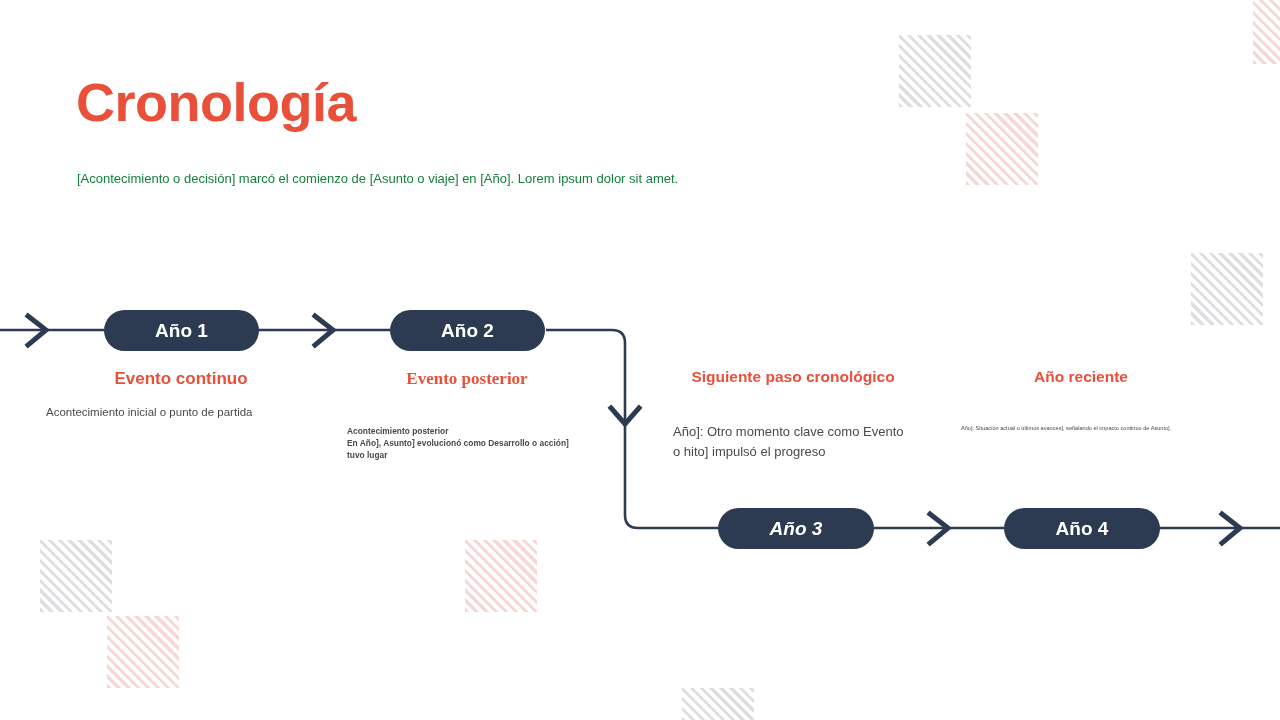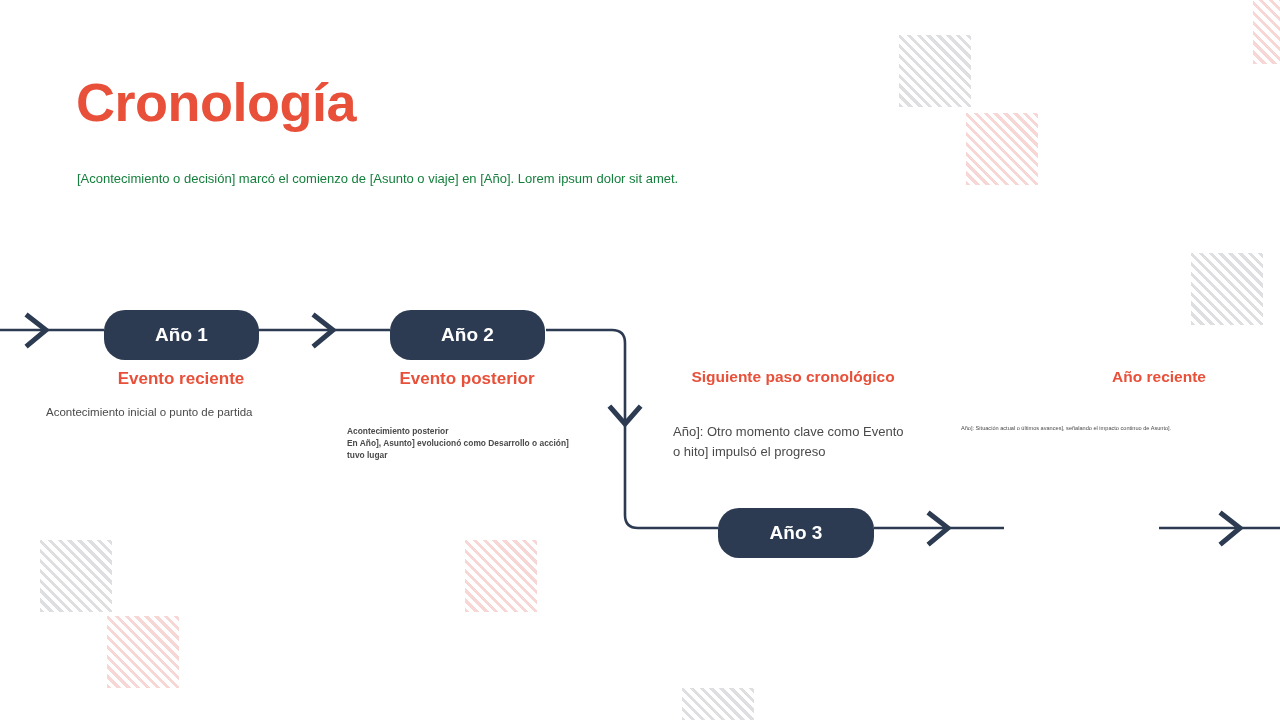--- a/index.html
+++ b/index.html
@@ -64,21 +64,21 @@
     position: absolute;
     left: 0;
     top: 0;
     width: 1280px;
     height: 720px;
   }
 
   
   .pill {
     position: absolute;
-    height: 50px;
+    height: 41px;
     border-radius: 21px;
     background: #2c3b52;
     color: #ffffff;
     font-size: 19px;
     font-weight: bold;
     display: flex;
     align-items: center;
     justify-content: center;
     box-sizing: border-box;
   }
@@ -132,33 +132,36 @@
       <polyline points="315,316 333,330 315,345"></polyline>
       <polyline points="611,408 625,424 639,408"></polyline>
       <polyline points="930,514 948,528 930,543"></polyline>
       <polyline points="1222,514 1240,528 1222,543"></polyline>
     </g>
   </svg>
 
   <div class="pill" style="left:104px; top:310px; width:155px;">
     <span>Año 1</span>
   </div>
-  <div class="node-head" style="left:56px; top:369px; width:250px; font-size:17px;">Evento reciente</div>
+  <div class="node-head" style="left:56px; top:369px; width:250px; font-size:17px;">Evento continuo</div>
   <div class="node-desc" style="left:46px; top:404px; width:270px; font-size:11.5px;">Acontecimiento inicial o punto de partida</div>
 
   <div class="pill" style="left:390px; top:310px; width:155px;">
     <span>Año 2</span>
   </div>
-  <div class="node-head" style="left:342px; top:369px; width:250px; font-size:17px;">Evento posterior</div>
+  <div class="node-head" style="left:342px; top:369px; width:250px; font-size:17px;font-family:Liberation Serif, serif;">Evento posterior</div>
   <div class="node-desc pre" style="left:347px; top:425px; width:240px; font-size:8.4px; white-space:pre-line; line-height:1.45;font-weight:bold;">Acontecimiento posterior
 En Año], Asunto] evolucionó como Desarrollo o acción]
 tuvo lugar</div>
 
-  <div class="pill" style="left:718px; top:508px; width:156px;">
+  <div class="pill" style="left:718px; top:508px; width:156px;font-style:italic;">
     <span>Año 3</span>
   </div>
   <div class="node-head" style="left:667px; top:368px; width:252px; font-size:15.5px;">Siguiente paso cronológico</div>
   <div class="node-desc" style="left:673px; top:422px; width:240px; font-size:13px;">Año]: Otro momento clave como Evento o hito] impulsó el progreso</div>
 
-  <div class="node-head" style="left:956px; top:368px; width:250px; font-size:15.5px;text-align:right;">Año reciente</div>
+  <div class="pill" style="left:1004px; top:508px; width:156px;">
+    <span>Año 4</span>
+  </div>
+  <div class="node-head" style="left:956px; top:368px; width:250px; font-size:15.5px;">Año reciente</div>
   <div class="node-desc" style="left:961px; top:424px; width:240px; font-size:5.6px;">Año]: Situación actual o últimos avances], señalando el impacto continuo de Asunto].</div>
 
 </div>
 
 </body></html>

